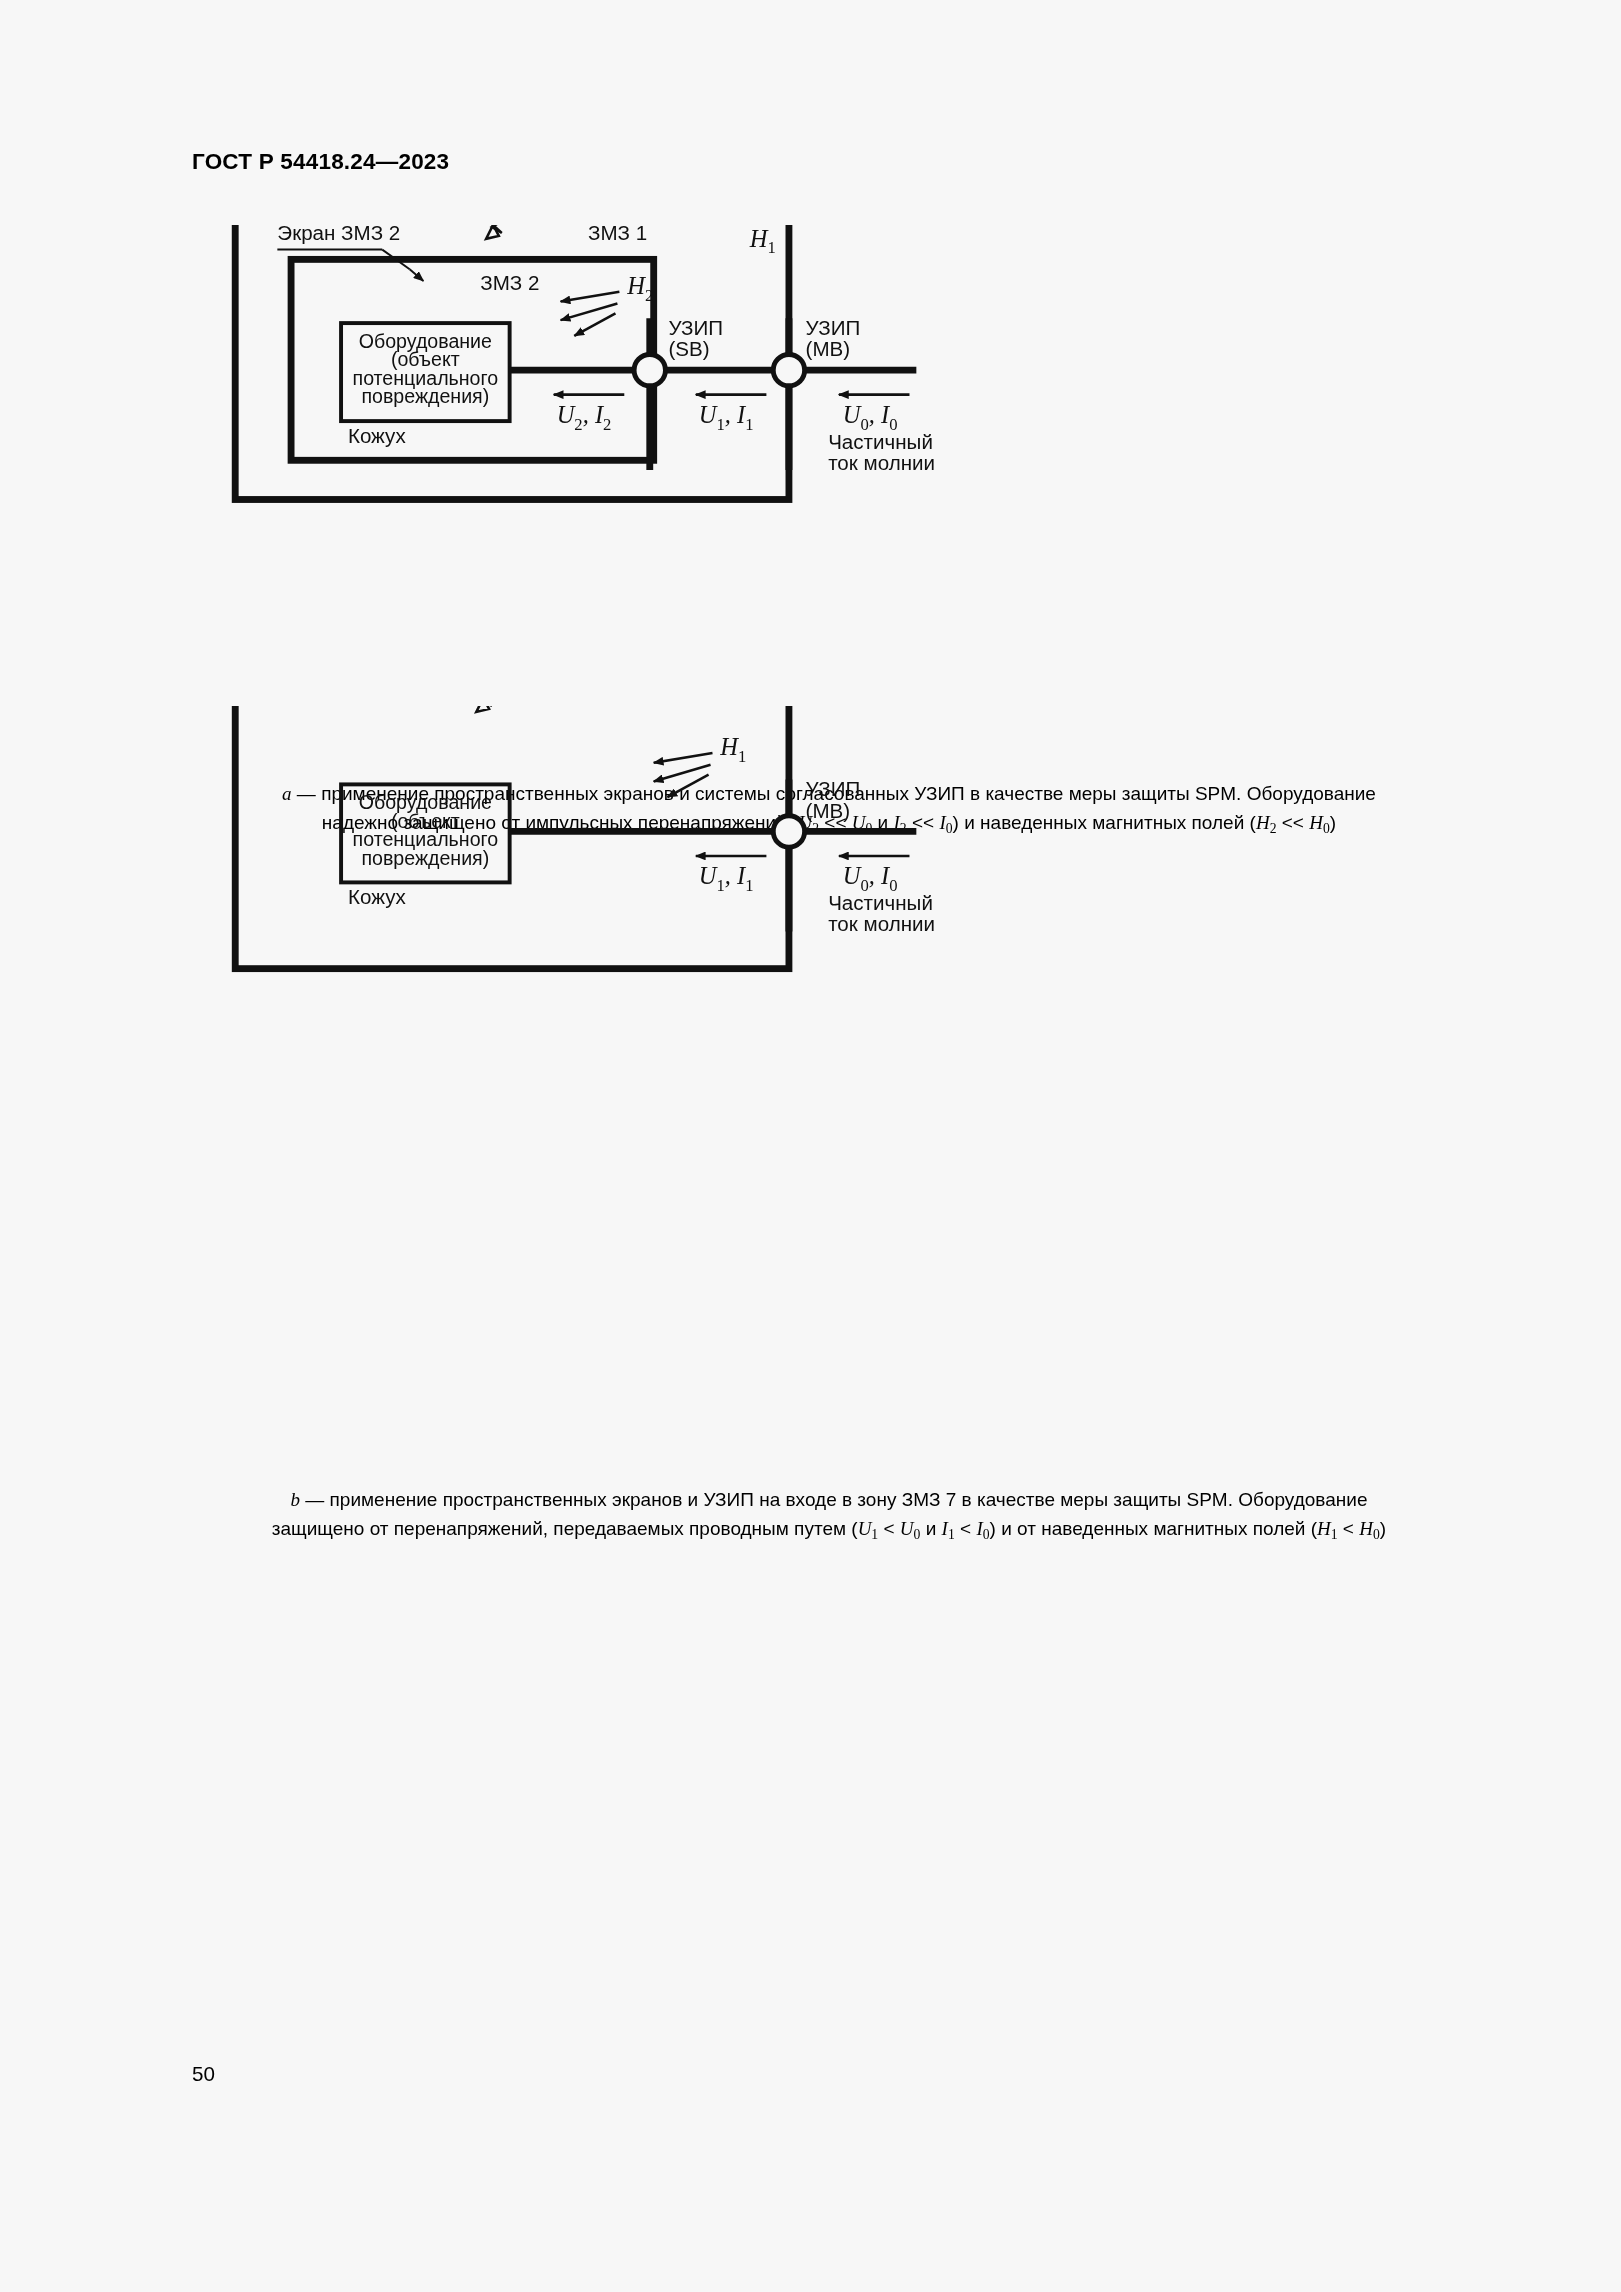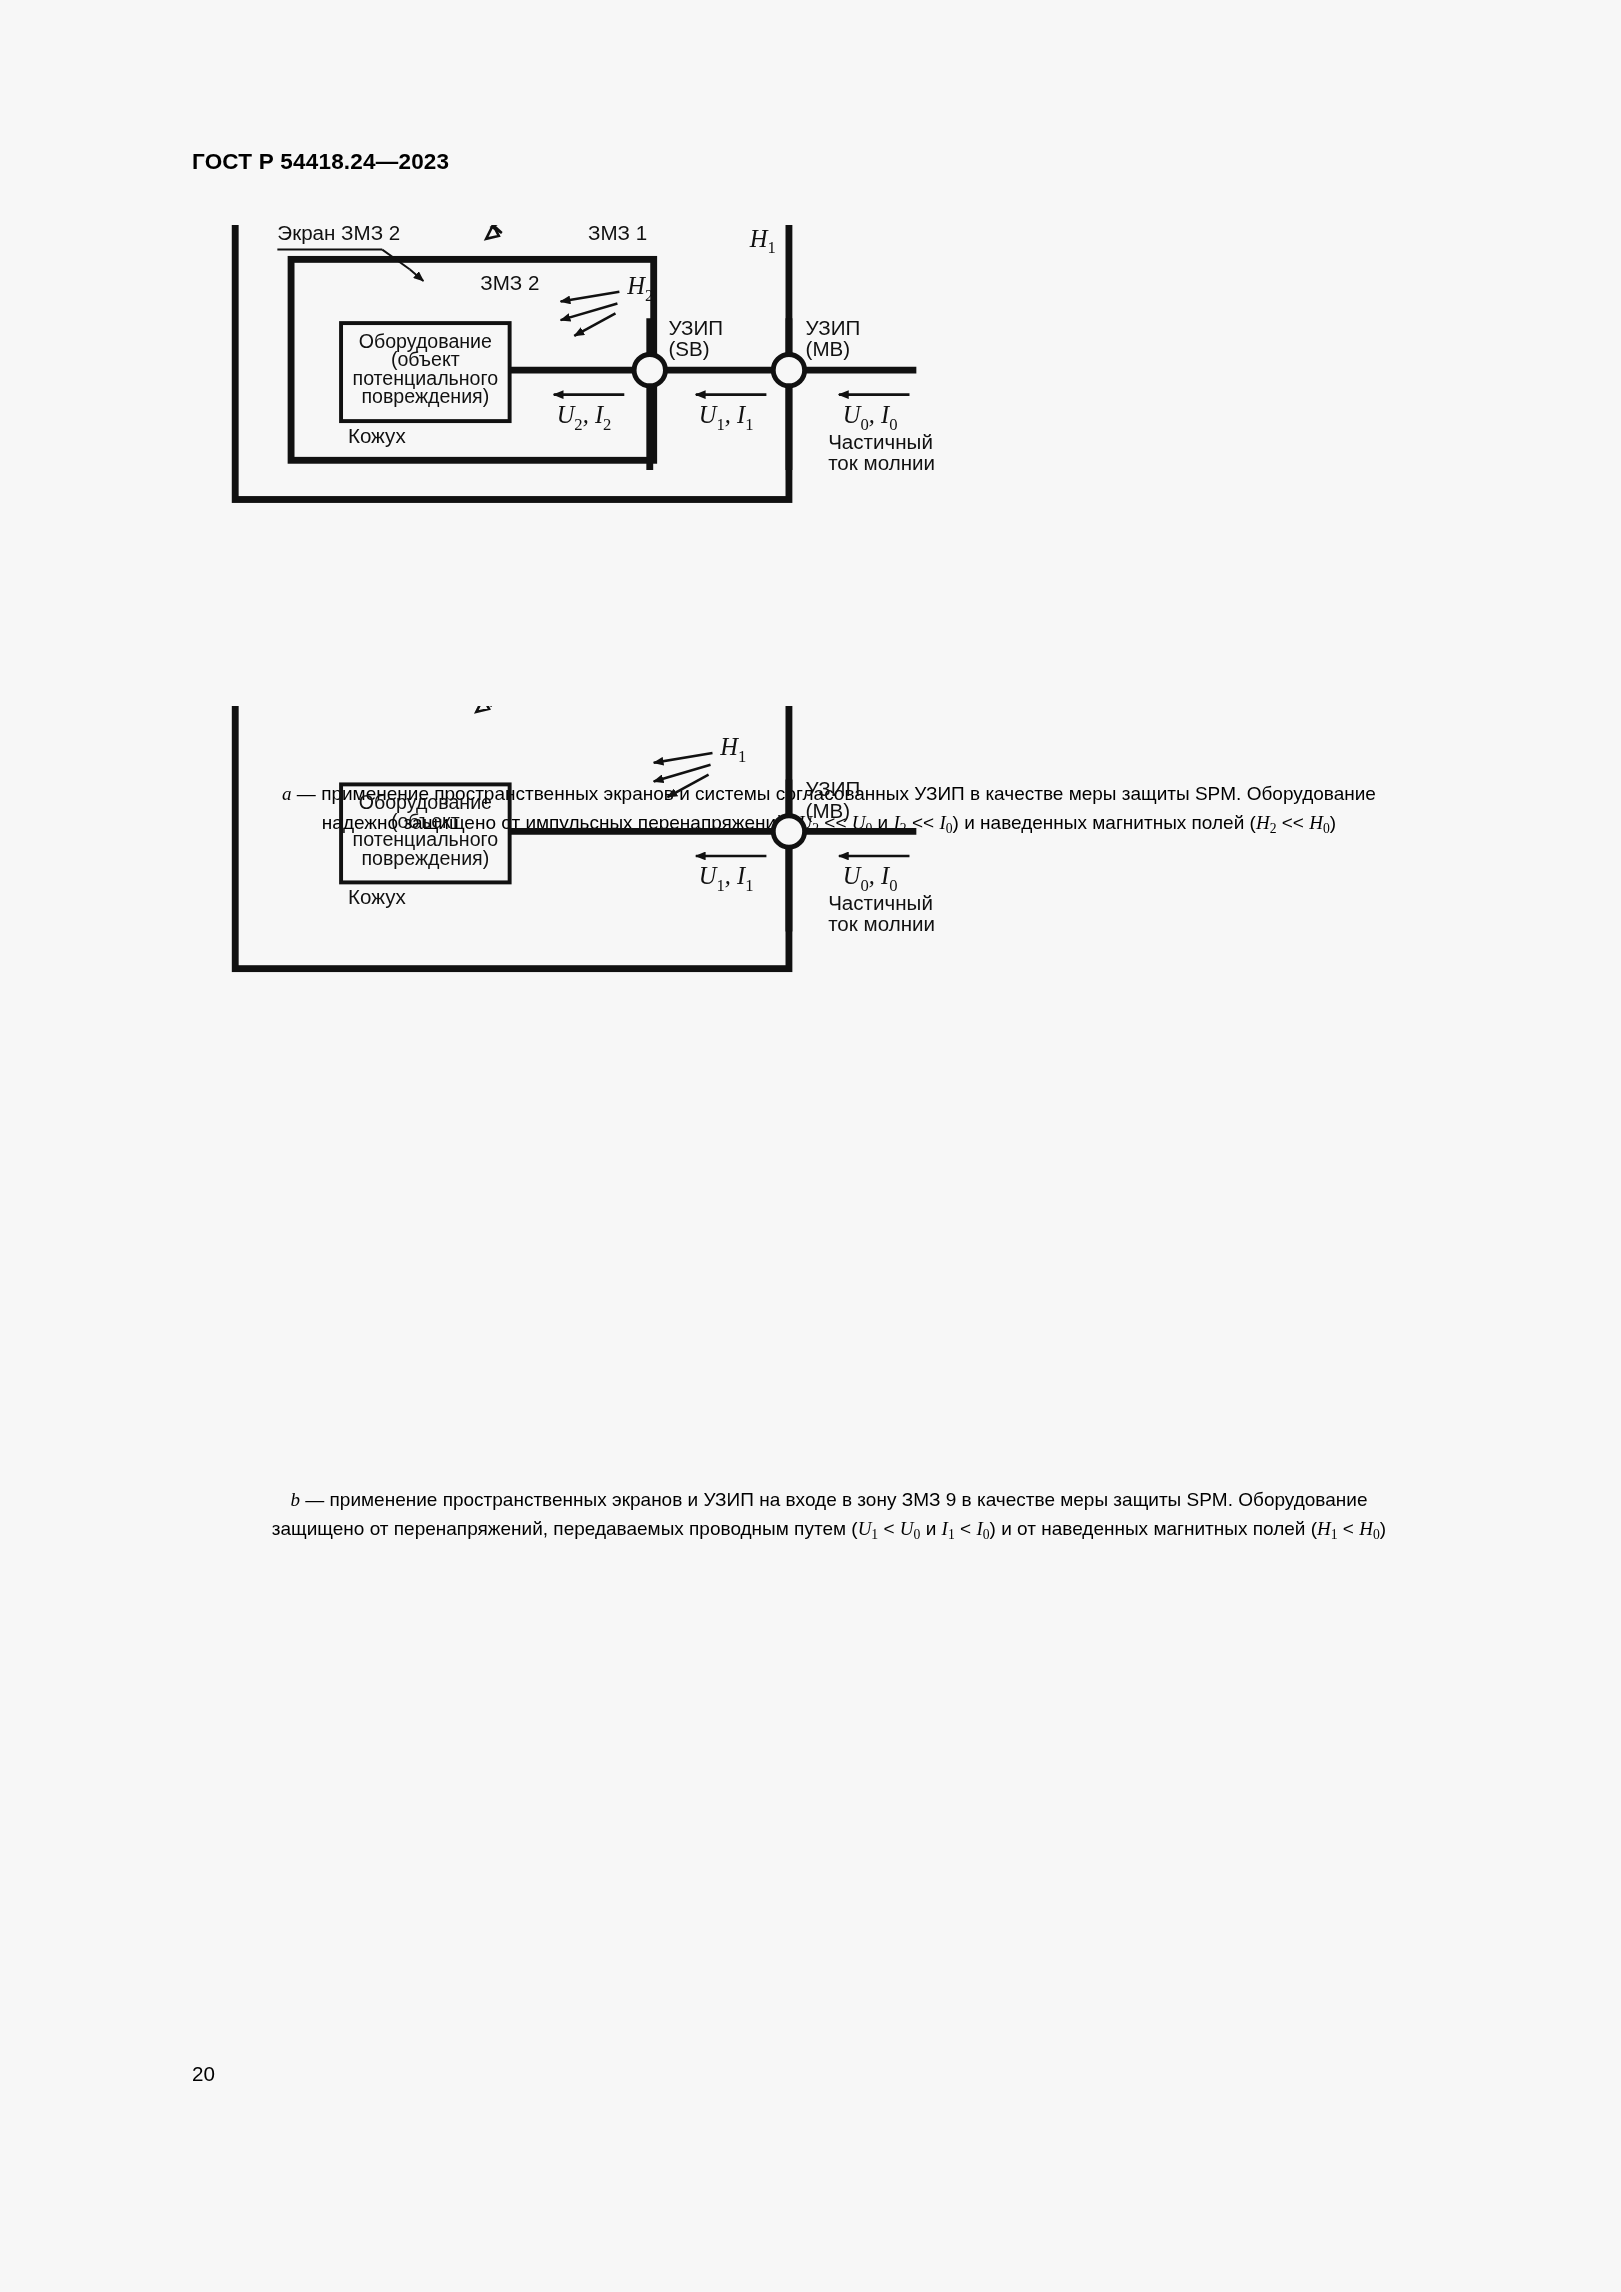--- a/index.html
+++ b/index.html
@@ -266,23 +266,23 @@
         </text>
 
         <text class="lbl" x="845" y="208">Частичный</text>
         <text class="lbl" x="845" y="230">ток молнии</text>
       </svg>
     </div>
   </div>
 
   <div class="caption cap-b">
     <span class="ln">
-      <span class="cap-letter">b</span><span> — применение пространственных экранов и УЗИП на входе в зону ЗМЗ 9 в качестве меры защиты SPM. Оборудование</span>
+      <span class="cap-letter">b</span><span> — применение пространственных экранов и УЗИП на входе в зону ЗМЗ 7 в качестве меры защиты SPM. Оборудование</span>
     </span>
     <span class="ln">
       <span>защищено от перенапряжений, передаваемых проводным путем (</span><span class="it">U</span><span class="sub">1</span><span> &lt; </span><span class="it">U</span><span class="sub">0</span><span> и </span><span class="it">I</span><span class="sub">1</span><span> &lt; </span><span class="it">I</span><span class="sub">0</span><span>) и от наведенных магнитных полей (</span><span class="it">H</span><span class="sub">1</span><span> &lt; </span><span class="it">H</span><span class="sub">0</span><span>)</span>
     </span>
   </div>
 
-  <div class="page-number">20</div>
+  <div class="page-number">50</div>
 
 </div>
 
 
 </body></html>

